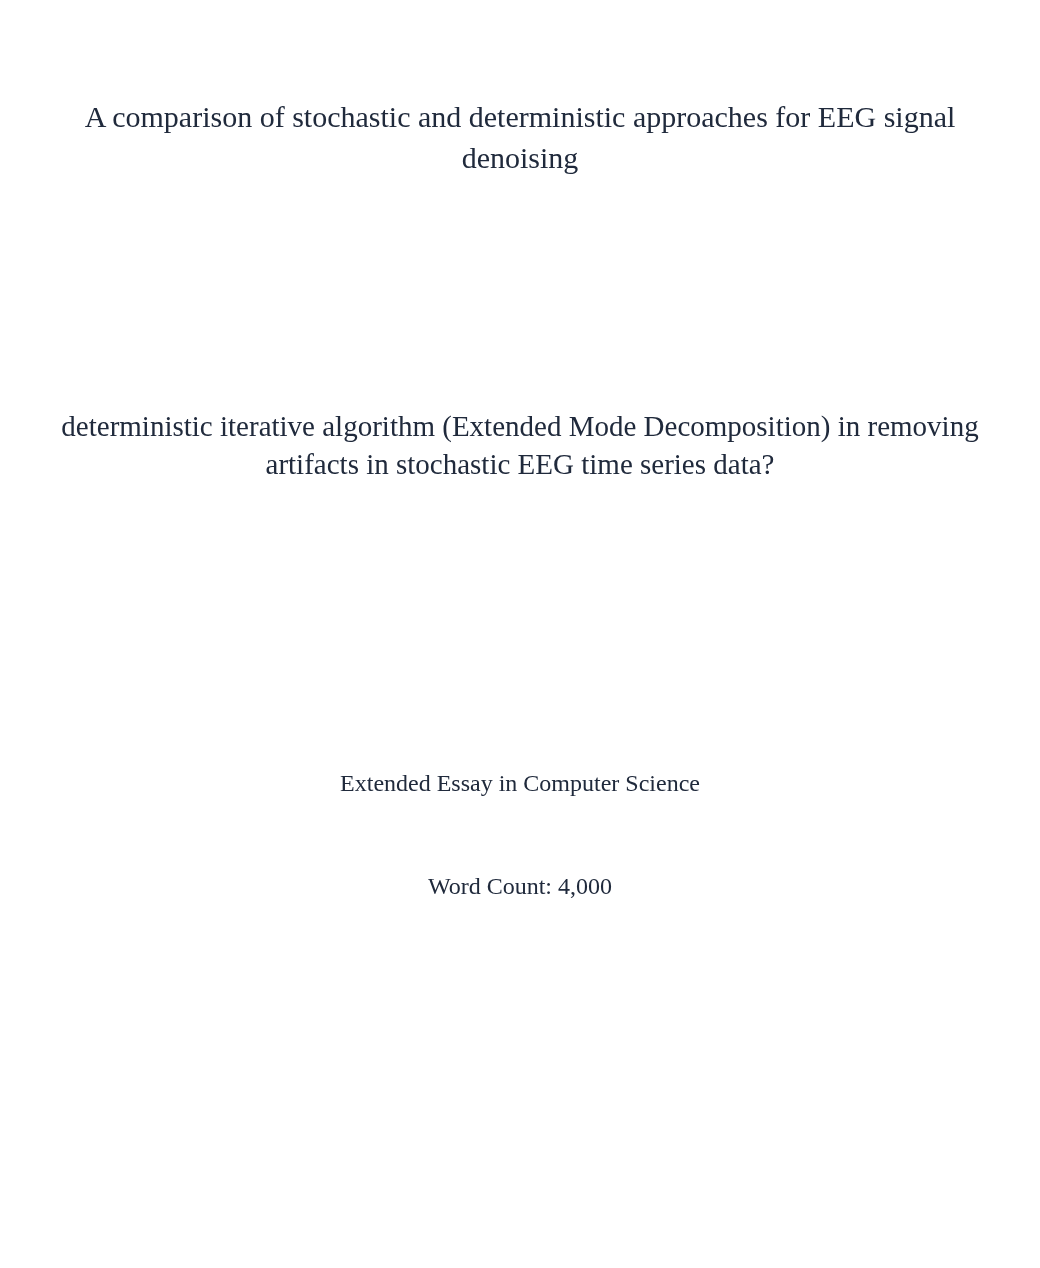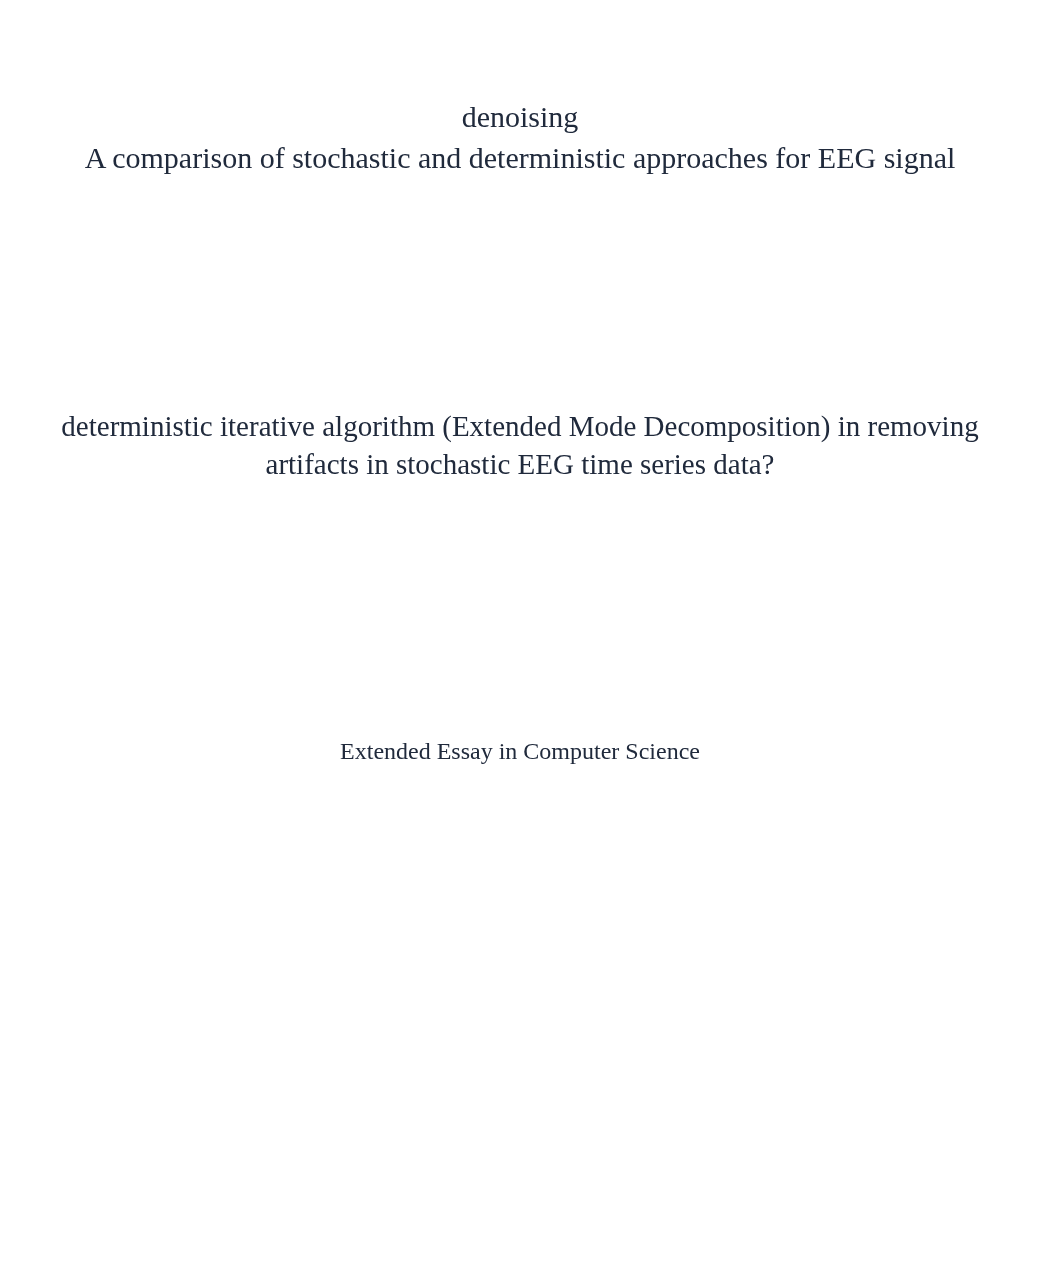--- a/index.html
+++ b/index.html
@@ -32,43 +32,44 @@
     line-height: 41px;
     font-weight: 400;
   }
   .research-question {
     top: 407px;
     font-size: 29px;
     line-height: 38px;
     font-weight: 400;
   }
   .subject-line {
-    top: 736px;
+    top: 768px;
     font-size: 24px;
     line-height: 30px;
     font-weight: 400;
   }
   .word-count-line {
     top: 871px;
     font-size: 24px;
     line-height: 30px;
     font-weight: 400;
   }
 </style>
 </head>
 <body>
 
 <div class="page">
 
   <div class="text-block doc-title">
+    <div>A comparison of stochastic and deterministic approaches for EEG signal</div>
     <div>denoising</div>
-    <div>A comparison of stochastic and deterministic approaches for EEG signal</div>
   </div>
 
   <div class="text-block research-question">
     <div>deterministic iterative algorithm (Extended Mode Decomposition) in removing</div>
     <div>artifacts in stochastic EEG time series data?</div>
   </div>
 
   <div class="text-block subject-line">Extended Essay in Computer Science</div>
 
+  <div class="text-block word-count-line">Word Count: 4,000</div>
 
 </div>
 
 </body></html>

